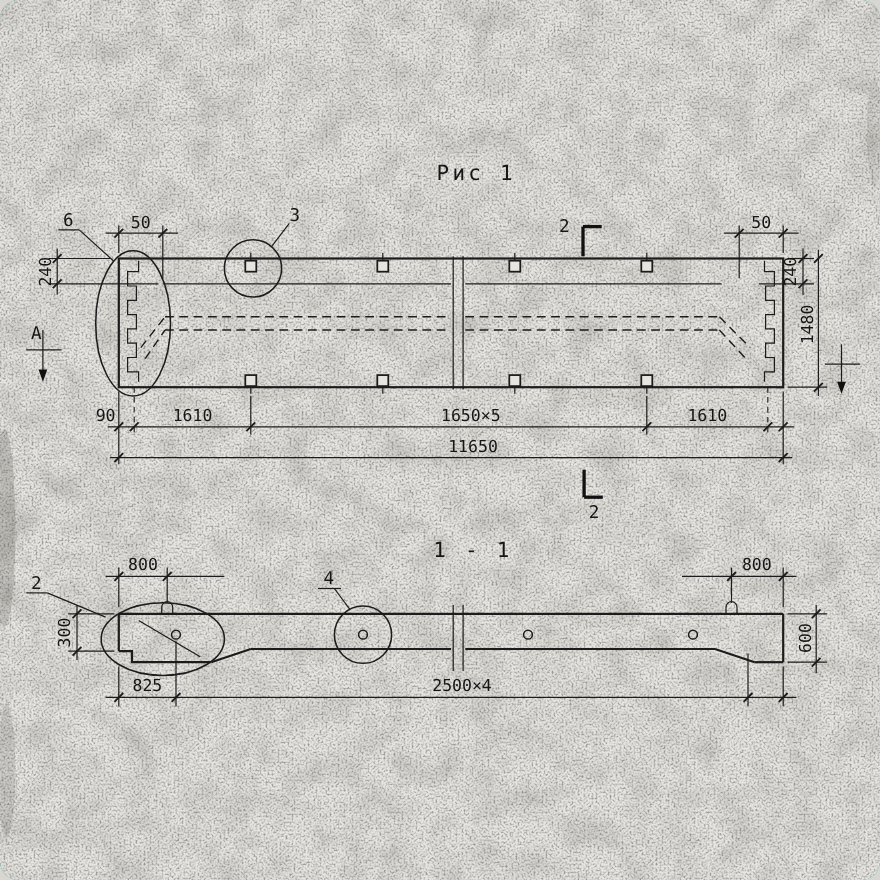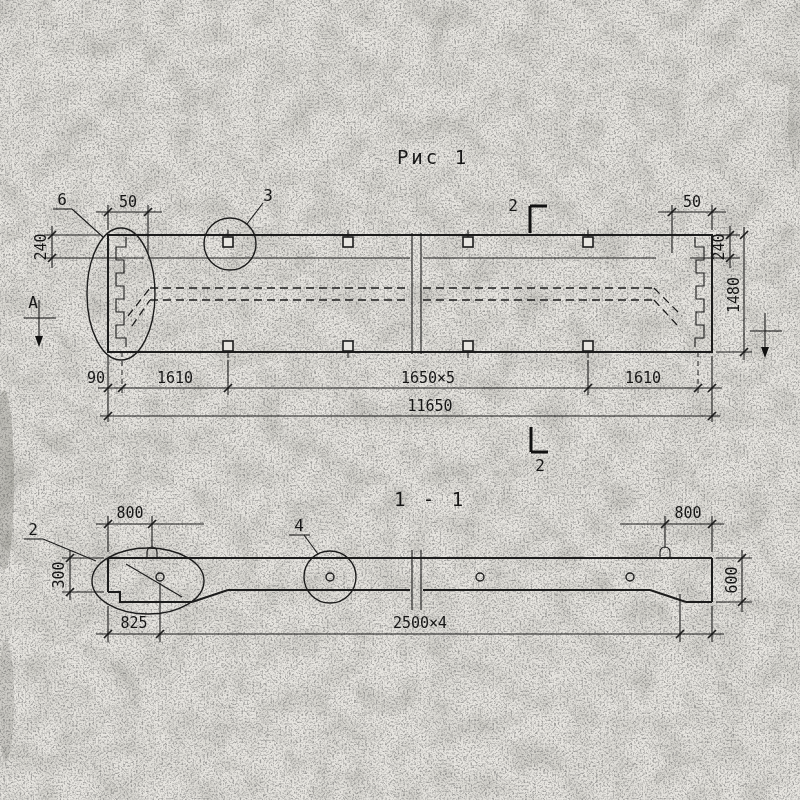--- a/index.html
+++ b/index.html
@@ -4,20 +4,21 @@
 <style>
   html,body{margin:0;padding:0;}
   body{
     width:800px;height:800px;
     background:#d8d6d0;
     font-family:"DejaVu Sans Mono", monospace;
   }
   .sheet{
     position:relative;width:800px;height:800px;overflow:hidden;
     background:#14b8a6;
+    border-radius:17px;
   }
   svg{display:block;}
   .outline{stroke:#1c1c1c;stroke-width:2;fill:none;}
   .thin{stroke:#1c1c1c;stroke-width:1.1;fill:none;}
   .dash{stroke:#1c1c1c;stroke-width:1.3;fill:none;stroke-dasharray:8 5;}
   .dashx{stroke:#1c1c1c;stroke-width:1;fill:none;stroke-dasharray:5 4;}
   .tick{stroke:#1c1c1c;stroke-width:1.7;}
   .thick{stroke:#111;stroke-width:3;fill:none;}
   .sq{fill:#e7e5e0;stroke:#1c1c1c;stroke-width:1.6;}
   .hole{fill:none;stroke:#1c1c1c;stroke-width:1.4;}

